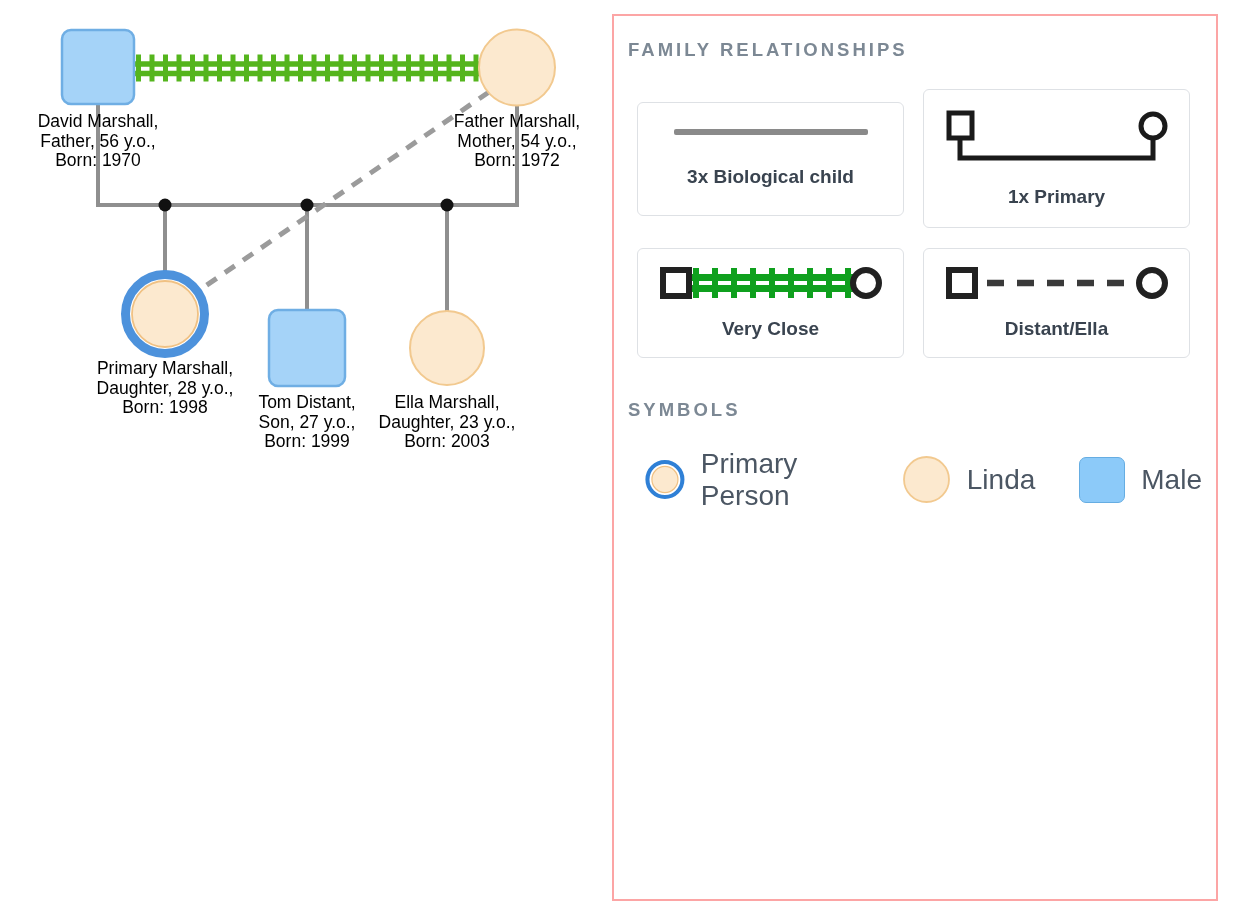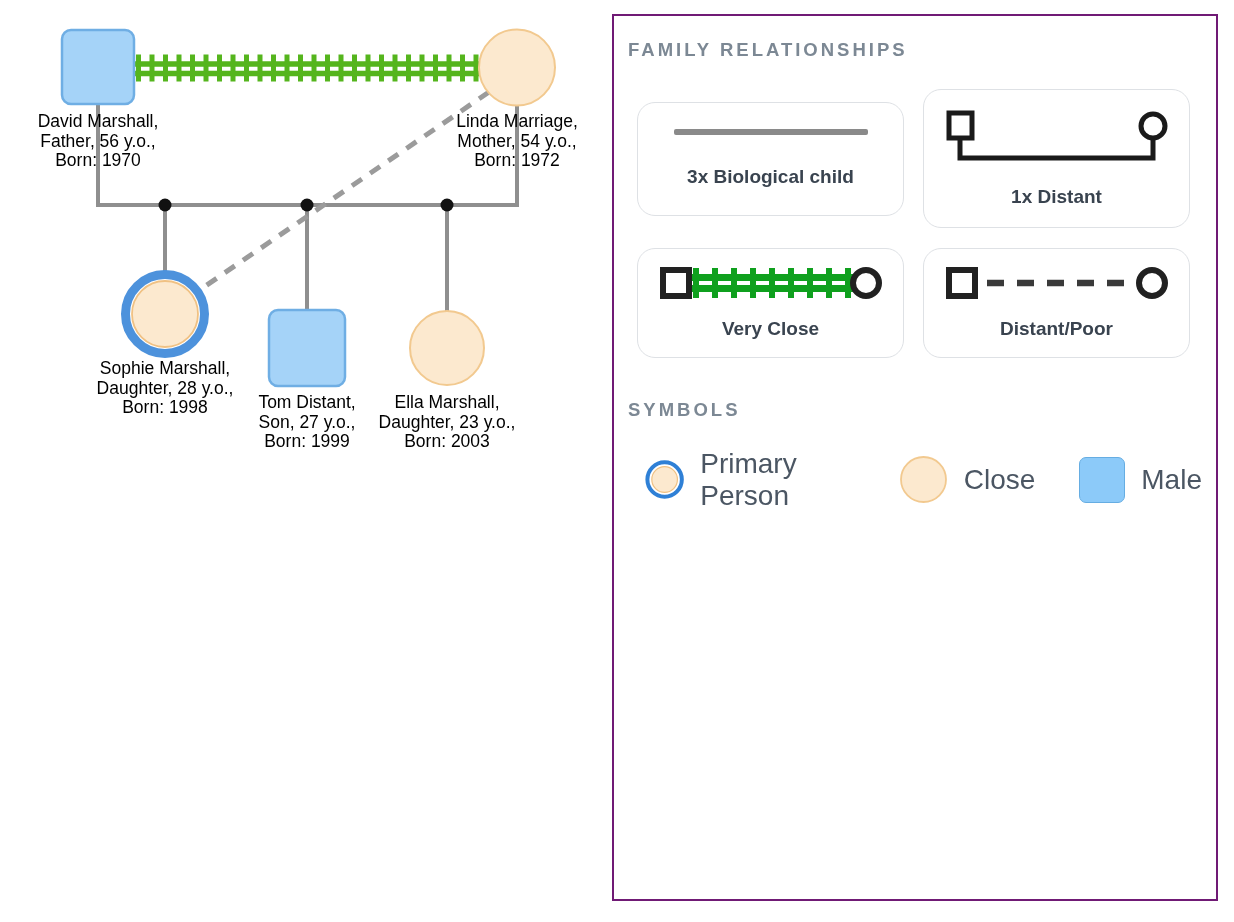--- a/index.html
+++ b/index.html
@@ -16,35 +16,35 @@
   }
   .lbl-david{left:8px;top:104px;}
   .lbl-linda{left:427px;top:104px;}
   .lbl-sophie{left:75px;top:351px;}
   .lbl-tom{left:217px;top:385px;}
   .lbl-ella{left:357px;top:385px;}
 
   
   .legend-panel{
     position:absolute;left:612px;top:14px;width:606px;height:887px;
-    box-sizing:border-box;border:2px solid #701a75;background:#fff;
+    box-sizing:border-box;border:2px solid #fca5a5;background:#fff;
     padding:22px 14px 0 14px;
   }
   .section-title{
     font-size:18.5px;font-weight:bold;letter-spacing:3px;
     color:#7C8894;height:22px;line-height:22px;
   }
   .t-family{margin-top:1px;}
   .t-emotional{margin-top:104px;}
   .t-symbols{margin-top:46px;}
   .card-row{display:flex;gap:19px;align-items:center;margin:28px 0 0 9px;height:139px;}
   .card-row2{margin-top:25px;height:100px;}
   .legend-card{
     width:267px;box-sizing:border-box;background:#fff;
-    border:1.5px solid #DEE1E5;border-radius:18px;
+    border:1.5px solid #DEE1E5;border-radius:6px;
     display:flex;flex-direction:column;align-items:center;justify-content:center;
   }
   .card-bio{height:114px;gap:30px;}
   .card-marriage{height:139px;gap:17px;}
   .card-emo{height:110px;gap:15px;}
   .card-label{font-size:19px;font-weight:bold;color:#39434F;line-height:23px;}
   .bio-line{width:194px;height:6px;background:#8A8A8A;border-radius:2px;}
 
   .symbol-list{margin:34px 0 0 17px;display:flex;flex-direction:row;gap:44px;}
   .symbol-row{display:flex;align-items:center;gap:16px;height:49px;}
@@ -83,26 +83,26 @@
     <rect x="269" y="302" width="76" height="76" rx="9" fill="#A5D3F8" stroke="#6FAEE4" stroke-width="2.5"></rect>
     <circle cx="447" cy="340" r="37" fill="#FCE9CF" stroke="#F2C98F" stroke-width="2"></circle>
   </svg>
 
   <div class="person-label lbl-david">
     <div>David Marshall,</div>
     <div>Father, 56 y.o.,</div>
     <div>Born: 1970</div>
   </div>
   <div class="person-label lbl-linda">
-    <div>Linda Marriage,</div>
+    <div>Father Marshall,</div>
     <div>Mother, 54 y.o.,</div>
     <div>Born: 1972</div>
   </div>
   <div class="person-label lbl-sophie">
-    <div>Sophie Marshall,</div>
+    <div>Primary Marshall,</div>
     <div>Daughter, 28 y.o.,</div>
     <div>Born: 1998</div>
   </div>
   <div class="person-label lbl-tom">
     <div>Tom Distant,</div>
     <div>Son, 27 y.o.,</div>
     <div>Born: 1999</div>
   </div>
   <div class="person-label lbl-ella">
     <div>Ella Marshall,</div>
@@ -119,21 +119,21 @@
     <div class="legend-card card-bio">
       <div class="bio-line"></div>
       <div class="card-label">3x Biological child</div>
     </div>
     <div class="legend-card card-marriage">
       <svg width="224" height="58" viewBox="0 0 224 58">
         <path d="M15,29 V48 H208 V29" fill="none" stroke="#1A1A1A" stroke-width="5"></path>
         <rect x="4" y="3" width="23" height="25" fill="#fff" stroke="#1A1A1A" stroke-width="5"></rect>
         <circle cx="208" cy="16" r="12" fill="#fff" stroke="#1A1A1A" stroke-width="5"></circle>
       </svg>
-      <div class="card-label">1x Distant</div>
+      <div class="card-label">1x Primary</div>
     </div>
   </div>
 
 
   <div class="card-row card-row2">
     <div class="legend-card card-emo">
       <svg width="224" height="36" viewBox="0 0 224 36">
         <line x1="34" y1="17" x2="194" y2="17" stroke="#0FA01E" stroke-width="30" stroke-dasharray="6 13"></line>
         <line x1="30" y1="11.5" x2="196" y2="11.5" stroke="#0FA01E" stroke-width="7"></line>
         <line x1="30" y1="22.5" x2="196" y2="22.5" stroke="#0FA01E" stroke-width="7"></line>
@@ -141,39 +141,39 @@
         <circle cx="207" cy="17" r="13" fill="#fff" stroke="#212121" stroke-width="6"></circle>
       </svg>
       <div class="card-label">Very Close</div>
     </div>
     <div class="legend-card card-emo">
       <svg width="224" height="36" viewBox="0 0 224 36">
         <line x1="42" y1="17" x2="188" y2="17" stroke="#3A3A3A" stroke-width="6.5" stroke-dasharray="17 13"></line>
         <rect x="4" y="4" width="26" height="26" fill="#fff" stroke="#212121" stroke-width="6"></rect>
         <circle cx="207" cy="17" r="13" fill="#fff" stroke="#212121" stroke-width="6"></circle>
       </svg>
-      <div class="card-label">Distant/Poor</div>
+      <div class="card-label">Distant/Ella</div>
     </div>
   </div>
 
   <div class="section-title t-symbols">SYMBOLS</div>
 
   <div class="symbol-list">
     <div class="symbol-row">
       <svg width="49" height="49" viewBox="0 0 49 49">
         <circle cx="24.5" cy="24.5" r="21.5" fill="#fff" stroke="#2F80D6" stroke-width="5"></circle>
         <circle cx="24.5" cy="24.5" r="16" fill="#FCE9CF" stroke="#F0C183" stroke-width="1.5"></circle>
       </svg>
       <div class="symbol-label">Primary Person</div>
     </div>
     <div class="symbol-row">
       <svg width="49" height="49" viewBox="0 0 49 49">
         <circle cx="24.5" cy="24.5" r="22.5" fill="#FCE9CF" stroke="#F2C98F" stroke-width="1.8"></circle>
       </svg>
-      <div class="symbol-label">Close</div>
+      <div class="symbol-label">Linda</div>
     </div>
     <div class="symbol-row">
       <div class="male-swatch"></div>
       <div class="symbol-label">Male</div>
     </div>
   </div>
 
 </div>
 
 </body></html>

